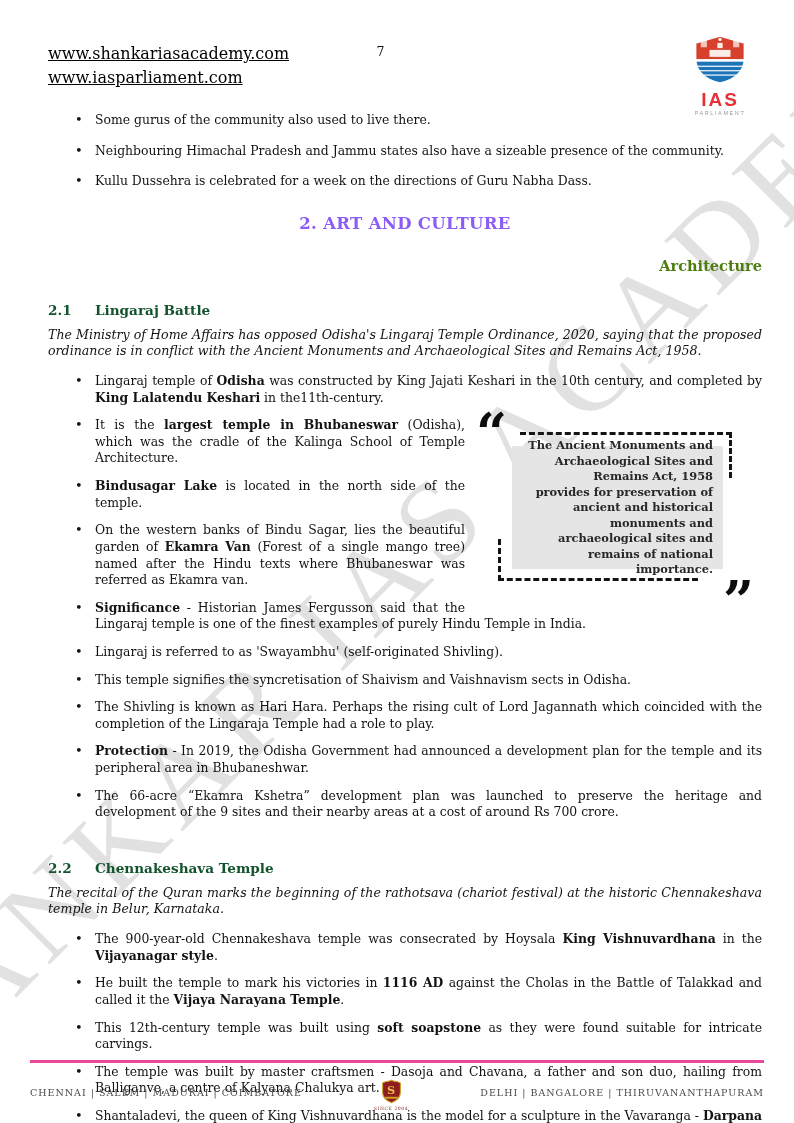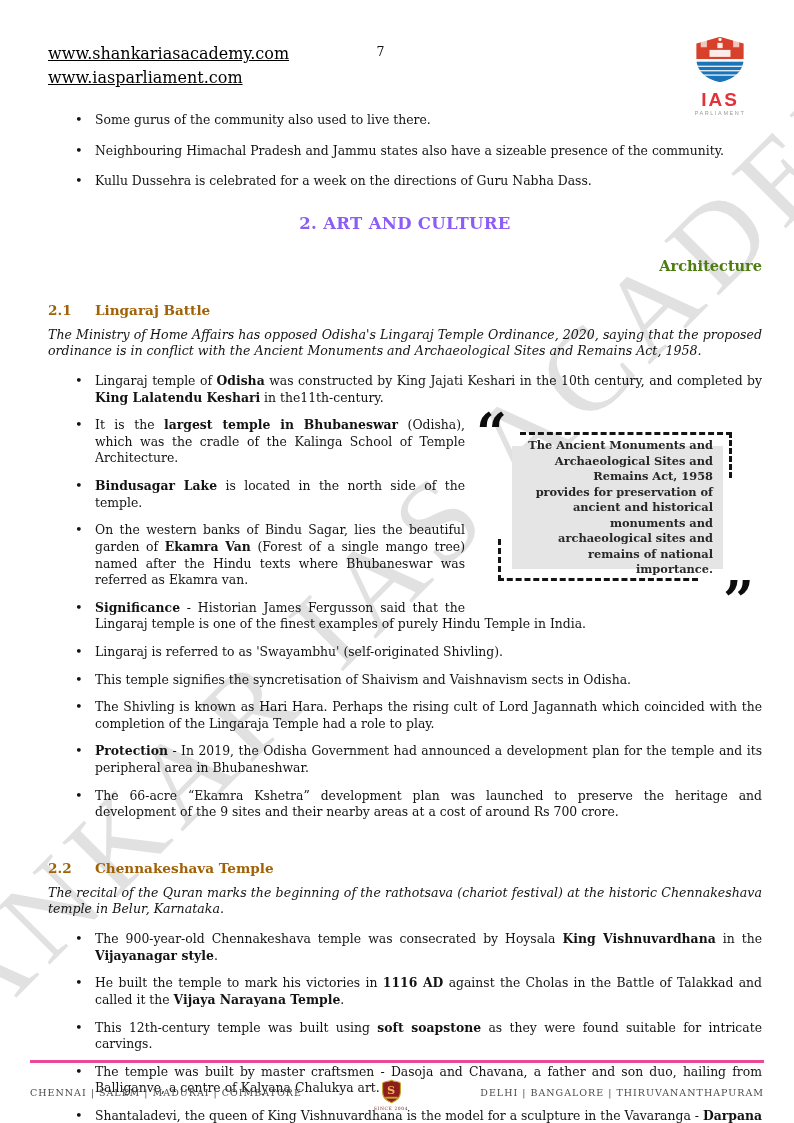--- a/index.html
+++ b/index.html
@@ -27,21 +27,21 @@
 
   
   ul.blist { list-style:none; }
   ul.blist li { position:relative; padding-left:47px; margin-bottom:11px; text-align:justify; font-size:12.4px; line-height:1.34; }
   ul.blist li::before { content:"•"; position:absolute; left:27px; top:-1px; font-size:13px; }
   ul.intro li { margin-bottom:14px; }
 
   .chapter-title { text-align:center; color:#8b5cf6; font-weight:bold; font-size:16.5px; margin-top:24px; letter-spacing:0.3px; }
   .chapter-sub   { text-align:right; color:#4d7c0f; font-weight:bold; font-size:14.5px; margin-top:24px; }
 
-  .sec-head { display:flex; color:#a16207; font-weight:bold; font-size:13.6px; margin-top:28px; }
+  .sec-head { display:flex; color:#14532d; font-weight:bold; font-size:13.6px; margin-top:28px; }
   .sec-head .num { width:47px; flex:0 0 47px; }
   .lede { font-style:italic; text-align:justify; font-size:12.6px; line-height:1.32; margin:9px 0 13px; }
 
   
   .quotebox { float:right; width:288px; height:188px; position:relative; margin:2px 0 4px 9px; }
   .d-top    { position:absolute; top:13px;  left:46px;  right:30px; border-top:3px dashed #141414; }
   .d-right  { position:absolute; top:13px;  right:30px; height:46px; border-right:3px dashed #141414; }
   .d-bottom { position:absolute; bottom:26px; left:24px; right:64px; border-bottom:3px dashed #141414; }
   .d-left   { position:absolute; bottom:26px; left:24px; height:42px; border-left:3px dashed #141414; }
   .q-open  { position:absolute; top:14px; left:2px;  font-size:54px; line-height:0; font-weight:bold; color:#0d0d0d; }

